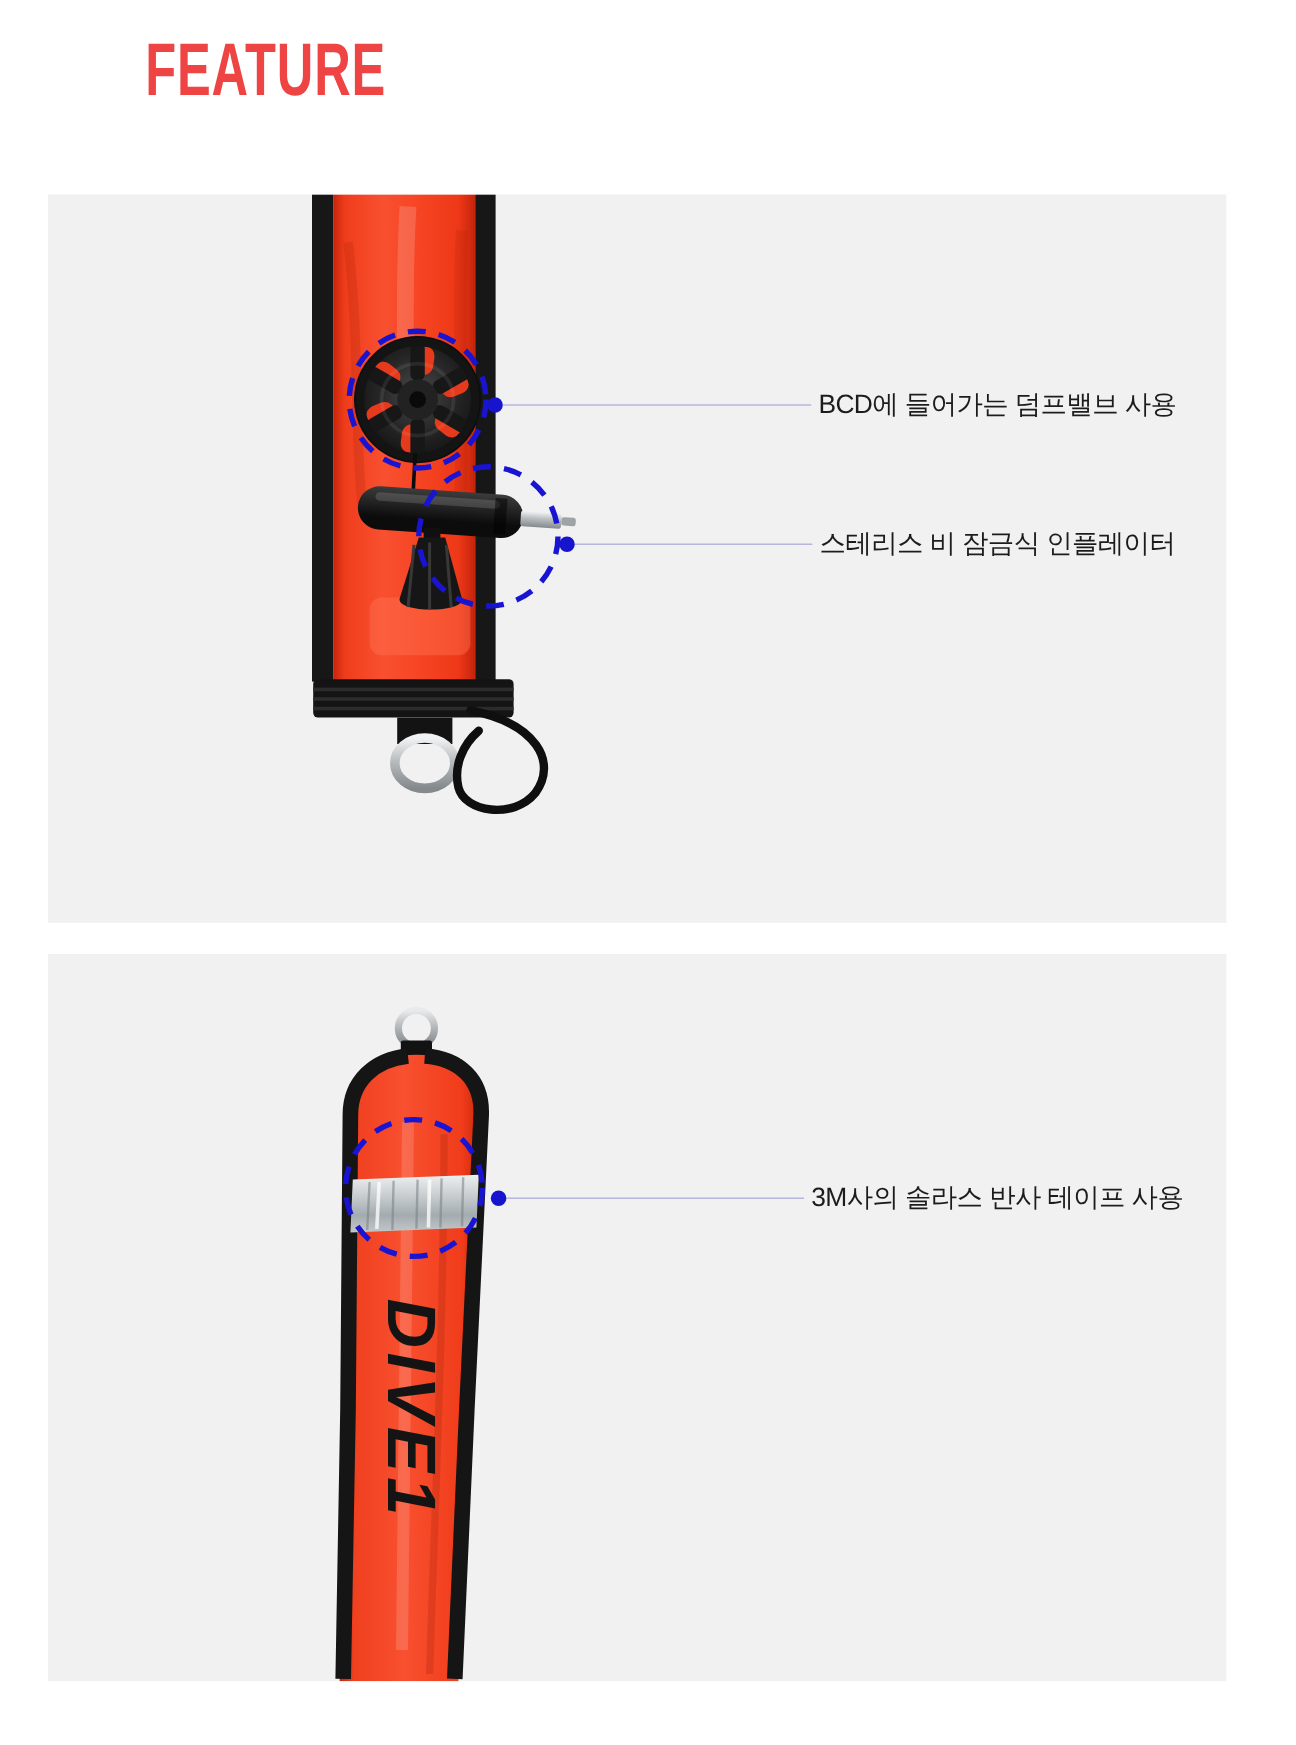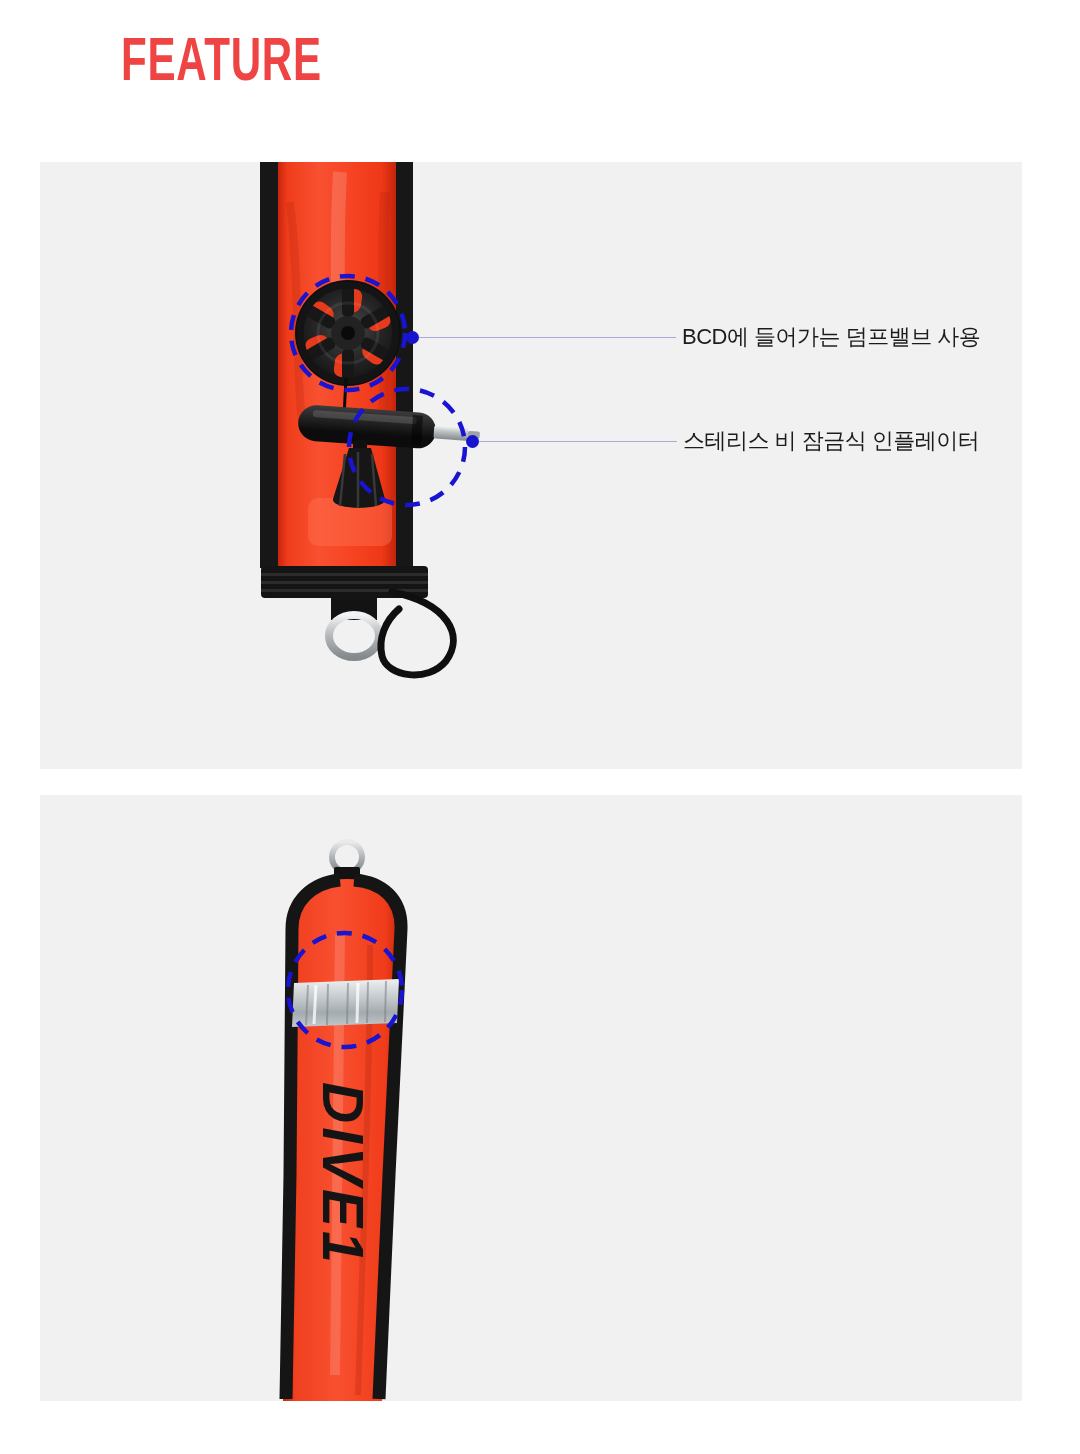--- a/index.html
+++ b/index.html
@@ -116,21 +116,21 @@
       <circle cx="308" cy="171" r="57" fill="none" stroke="#1814d2" stroke-width="4.5" stroke-dasharray="15 11"></circle>
       <circle cx="367" cy="285" r="58" fill="none" stroke="#1814d2" stroke-width="4.5" stroke-dasharray="15 11"></circle>
     </svg>
 
     <div class="callout" style="left:366px;top:160px;">
       <span class="dot"></span>
       <span class="cline" style="width:257px;"></span>
       <span class="clabel">BCD에 들어가는 덤프밸브 사용</span>
     </div>
 
-    <div class="callout" style="left:426px;top:264px;">
+    <div class="callout" style="left:426px;top:276px;">
       <span class="dot"></span>
       <span class="cline" style="width:198px;"></span>
       <span class="clabel">스테리스 비 잠금식 인플레이터</span>
     </div>
   </section>
 
   <section class="panel" id="panel-bottom">
 
     <svg class="photo" width="982" height="606" viewBox="0 0 982 606">
       <defs>
@@ -167,15 +167,20 @@
         <path d="M254,188 L359,184 L357,228 L252,232 Z" fill="url(#g-tape)"></path>
         <path d="M268,190 L266,230 M288,189 L287,230 M308,188 L307,229 M328,187 L327,228 M346,186 L345,227" stroke="rgba(120,128,132,.55)" stroke-width="2" fill="none"></path>
         <path d="M276,190 L274,229 M318,188 L317,228" stroke="rgba(255,255,255,.75)" stroke-width="3" fill="none"></path>
       </g>
 
       <text transform="translate(283,287) rotate(90)" font-family="&quot;Liberation Sans&quot;, sans-serif" font-size="57" font-weight="bold" font-style="italic" letter-spacing="4" fill="#141414">DIVE1</text>
 
       <circle cx="305" cy="195" r="57" fill="none" stroke="#1814d2" stroke-width="4.5" stroke-dasharray="15 11"></circle>
     </svg>
 
+    <div class="callout" style="left:369px;top:188px;">
+      <span class="dot"></span>
+      <span class="cline" style="width:248px;"></span>
+      <span class="clabel">3M사의 솔라스 반사 테이프 사용</span>
+    </div>
   </section>
 
 </div>
 
 </body></html>

